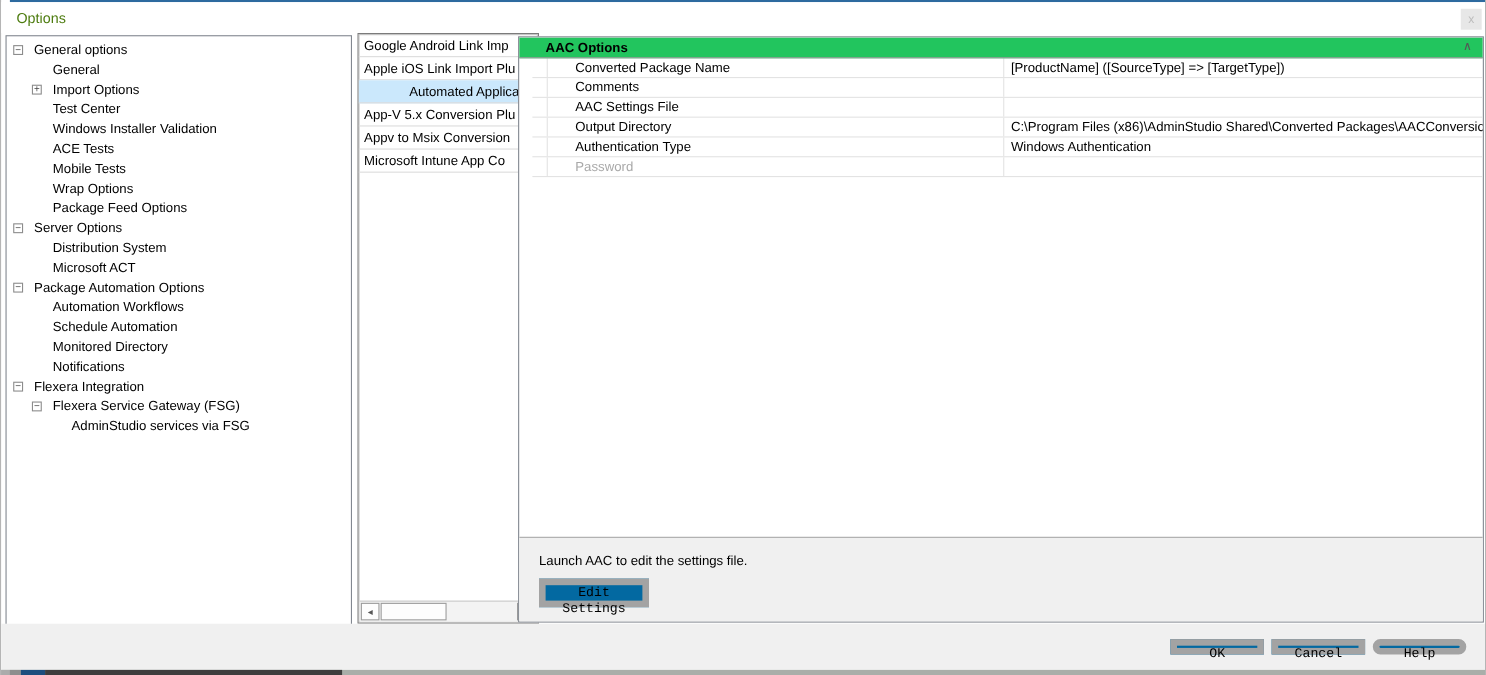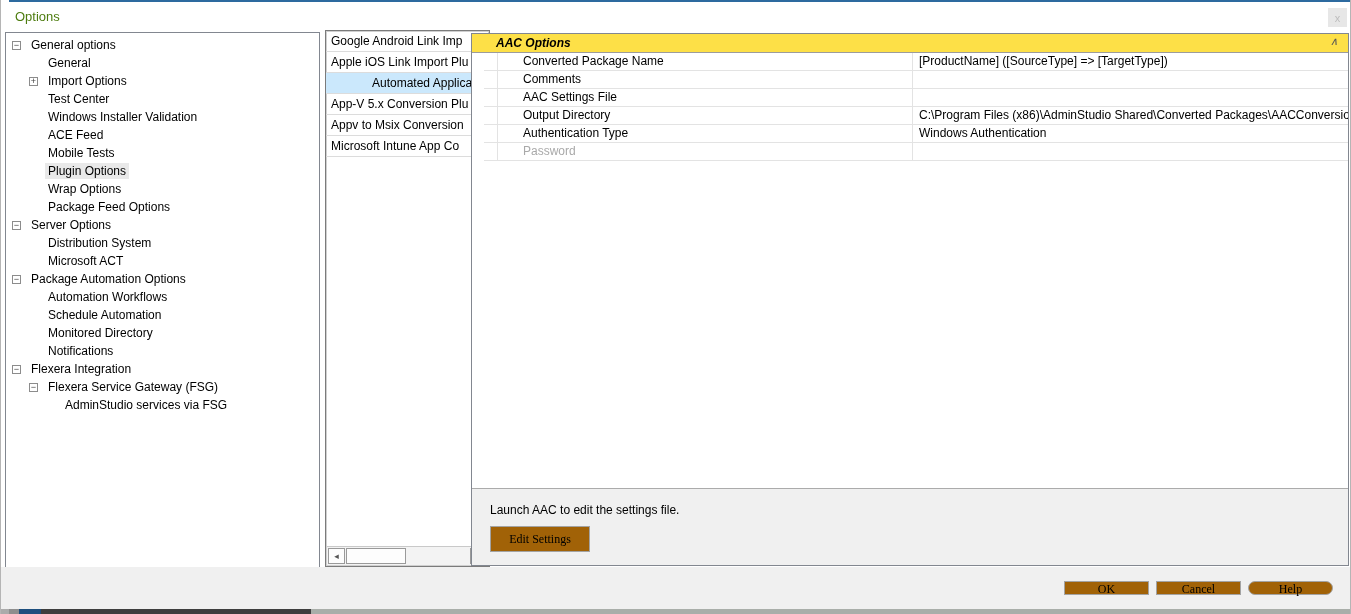--- a/index.html
+++ b/index.html
@@ -33,34 +33,34 @@
              border-top:1px solid #c9c9c9; }
   .sbtn { position:absolute; top:1px; width:17px; height:16px; background:#fdfdfd; border:1px solid #9a9a9a;
           color:#555; font-size:9px; display:flex; align-items:center; justify-content:center; }
   .sbtn.left { left:1px; }
   .sbtn.right { right:1px; }
   .sthumb { position:absolute; left:19px; top:1px; width:60px; height:16px; background:#fdfdfd; border:1px solid #9a9a9a; }
 
   
   .right-panel { position:absolute; left:470px; top:33px; width:878px; height:533px;
                  background:#fff; border:1px solid #828790; overflow:hidden; }
-  .grid-header { position:relative; height:19px; background:#fde047; border-bottom:1px solid #9c9c9c;font-style:italic; }
+  .grid-header { position:relative; height:19px; background:#22c55e; border-bottom:1px solid #9c9c9c; }
   .grid-title { position:absolute; left:24px; top:2px; font-size:12px; font-weight:bold; color:#000; }
   .chevron { position:absolute; right:10px; top:1px; font-size:11px; color:#555; cursor:default; }
   .grid-rows { margin-left:12px; }
   .grow { display:flex; height:18px; border-bottom:1px solid #e3e3e3; }
   .gcell { font-size:12px; line-height:17px; white-space:nowrap; overflow:hidden; }
   .gutter { flex:0 0 14px; border-right:1px solid #e3e3e3; }
   .gname { flex:0 0 415px; padding-left:25px; border-right:1px solid #e3e3e3; color:#000; }
   .gname.disabled { color:#a9a9a9; }
   .gvalue { flex:1 1 auto; padding-left:6px; color:#000; }
   .panel-bottom { position:absolute; left:0; right:0; top:454px; bottom:0; background:#f0f0f0; border-top:1px solid #ababab; }
   .note { position:absolute; left:18px; top:14px; font-size:12px; color:#000; }
-  .btn { font-family:Liberation Serif, serif; font-size:12px; color:#000; background:#a16207;
-         border:1px solid #a3a3a3; cursor:default; }
+  .btn { font-family:Liberation Mono, monospace; font-size:12px; color:#000; background:#0369a1;
+         border:6px solid #a3a3a3; cursor:default; }
   .editbtn { position:absolute; left:18px; top:37px; width:100px; height:26px; }
 
   
   .footband { position:absolute; left:0; right:0; top:567px; height:42px; background:#f0f0f0; }
   .fbtn { position:absolute; top:14px; width:85px; height:14px; }
   .okbtn { left:1063px; }
   .cancelbtn { left:1155px; }
   .helpbtn { left:1247px;border-radius:13px; }
 
   
@@ -99,29 +99,25 @@
       <div class="titem" style="padding-left: 23px;">
         <span class="tspacer"></span>
         <span class="tlabel">Test Center</span>
       </div>
       <div class="titem" style="padding-left: 23px;">
         <span class="tspacer"></span>
         <span class="tlabel">Windows Installer Validation</span>
       </div>
       <div class="titem" style="padding-left: 23px;">
         <span class="tspacer"></span>
-        <span class="tlabel">ACE Feed</span>
+        <span class="tlabel">ACE Tests</span>
       </div>
       <div class="titem" style="padding-left: 23px;">
         <span class="tspacer"></span>
         <span class="tlabel">Mobile Tests</span>
-      </div>
-      <div class="titem" style="padding-left: 23px;">
-        <span class="tspacer"></span>
-        <span class="tlabel sel">Plugin Options</span>
       </div>
       <div class="titem" style="padding-left: 23px;">
         <span class="tspacer"></span>
         <span class="tlabel">Wrap Options</span>
       </div>
       <div class="titem" style="padding-left: 23px;">
         <span class="tspacer"></span>
         <span class="tlabel">Package Feed Options</span>
       </div>
       <div class="titem" style="padding-left: 6px;">

